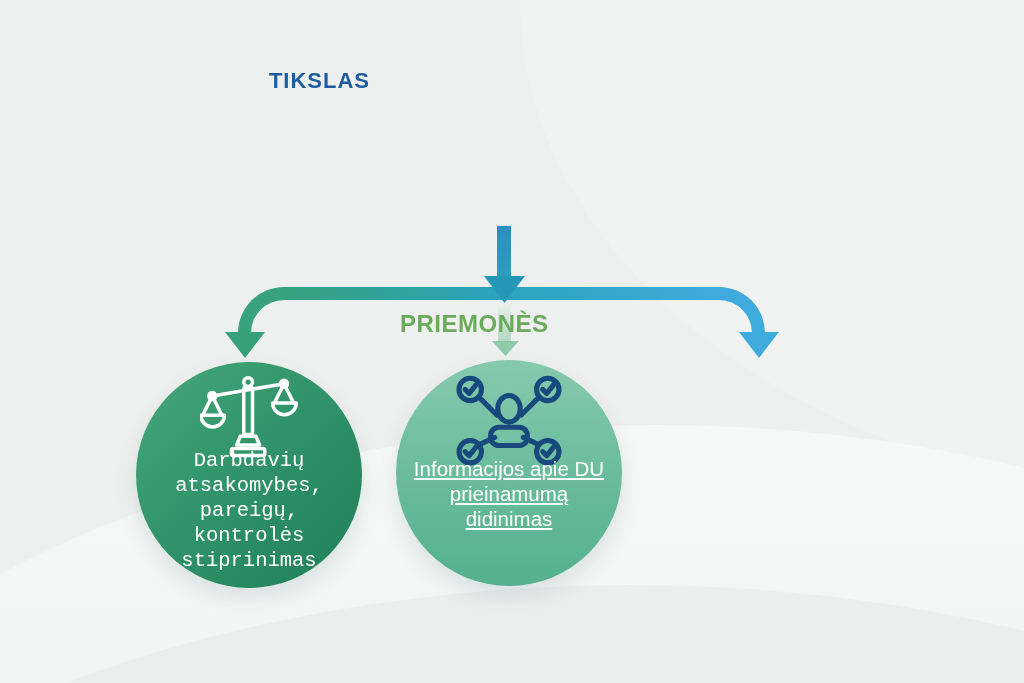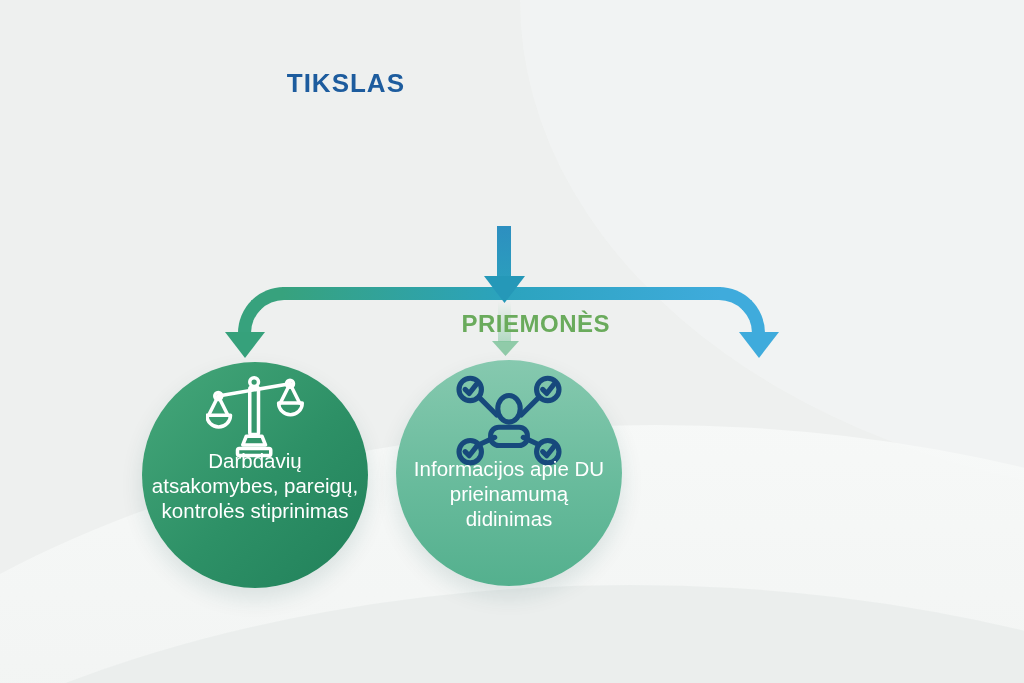--- a/index.html
+++ b/index.html
@@ -63,40 +63,41 @@
     z-index: 1;
   }
   .ah-mini {
     left: 492px; top: 341px; width: 27px; height: 15px;
     background: #7fc49c; opacity: 0.85; z-index: 1;
   }
 
   
   .label { position: absolute; z-index: 4; font-weight: bold; }
   .label-goal {
-    left: 280px; top: 68px; width: 125px;
-    font-size: 26px; letter-spacing: 1px; color: #1d5c9e; text-align: right;
+    left: 245px; top: 68px; width: 125px;
+    font-size: 22px; letter-spacing: 1px; color: #1d5c9e; text-align: right;
   }
   .label-measures {
     left: 400px; top: 310px; width: 210px;
-    font-size: 24px; letter-spacing: 0.5px; color: #6aab5c; text-align: right;
+    font-size: 24px; letter-spacing: 0.5px; color: #6aab5c; text-align: left;
   }
 
   
   .circle {
     position: absolute; border-radius: 50%; z-index: 2;
     box-shadow: 0 10px 22px rgba(20, 70, 70, 0.12);
   }
   .circle-goal {
     left: 399px; top: 24px; width: 212px; height: 212px;
     background: linear-gradient(225deg, #52b3e0 0%, #2286bf 60%, #1a70ae 100%);
   }
   .circle-m1 {
-    left: 142px; top: 362px; width: 226px; height: 226px;
+    left: 136px; top: 362px; width: 226px; height: 226px;
     background: linear-gradient(135deg, #46a87b 0%, #2d9066 55%, #21805a 100%);
+    font-family: Liberation Mono, monospace;
   }
   .circle-m2 {
     left: 396px; top: 360px; width: 226px; height: 226px;
     background: linear-gradient(180deg, #86c9af 0%, #68bb9c 55%, #54b08e 100%);
   }
   .circle-m3 {
     left: 654px; top: 360px; width: 226px; height: 226px;
     background: linear-gradient(225deg, #62bee5 0%, #44a3d2 55%, #3390c2 100%);
   }
 
@@ -107,21 +108,21 @@
   .circle-m3   .icon { left: 56px;  top: 14px; }
 
   .circle-text {
     position: absolute; left: 50%; transform: translateX(-50%);
     color: #ffffff; text-align: center; line-height: 1.22;
   }
   .circle-goal .circle-text {
     top: 118px; width: 190px; font-size: 27px; font-weight: bold; line-height: 1.15;
   }
   .circle-m1 .circle-text { top: 86px;  width: 208px; font-size: 20.5px; }
-  .circle-m2 .circle-text { top: 96px;  width: 206px; font-size: 20.5px; }
+  .circle-m2 .circle-text { top: 96px;  width: 206px; font-size: 20.5px; text-decoration: underline; }
   .circle-m3 .circle-text { top: 96px;  width: 212px; font-size: 20.5px; }
 
   svg { display: block; }
 </style>
 </head>
 <body>
 
 <div class="canvas">
 
   <div class="wave wave3"></div>

